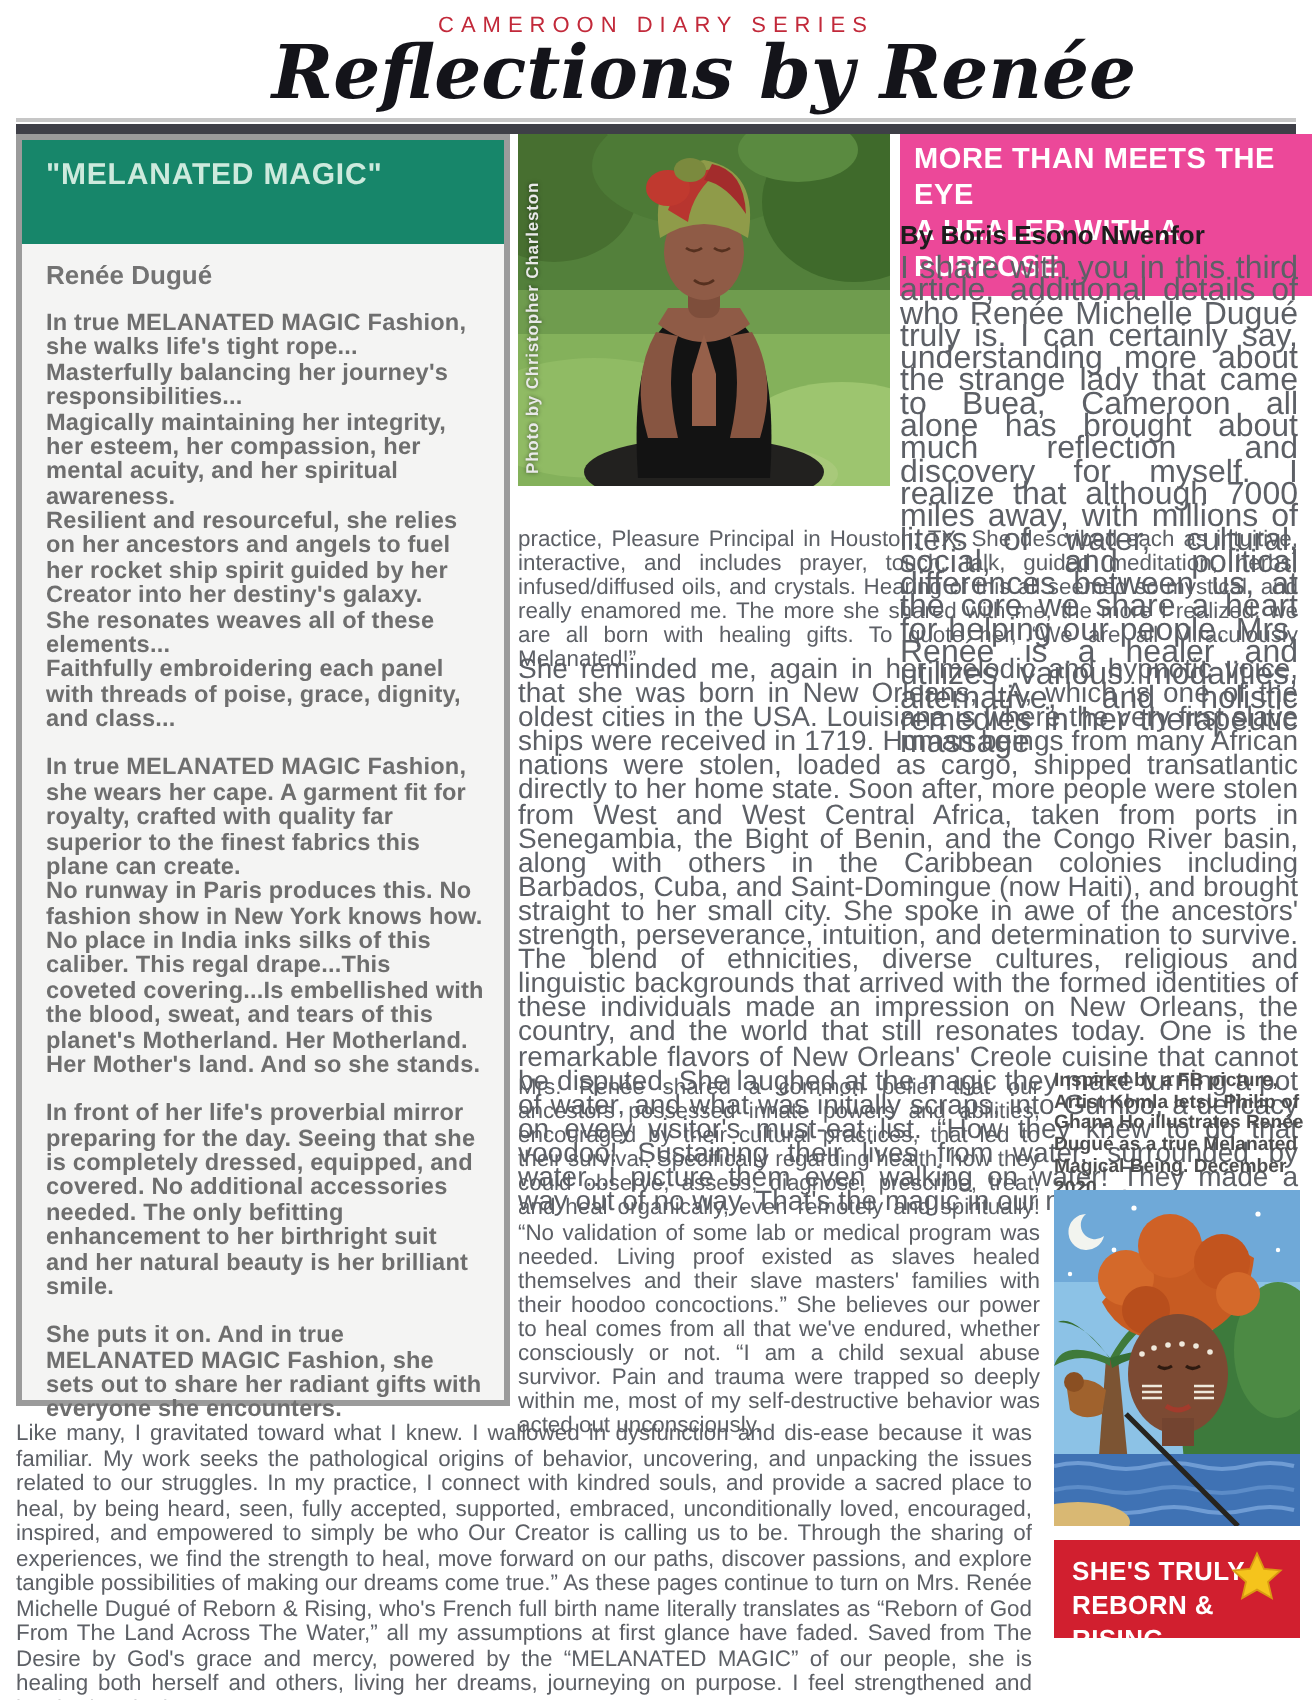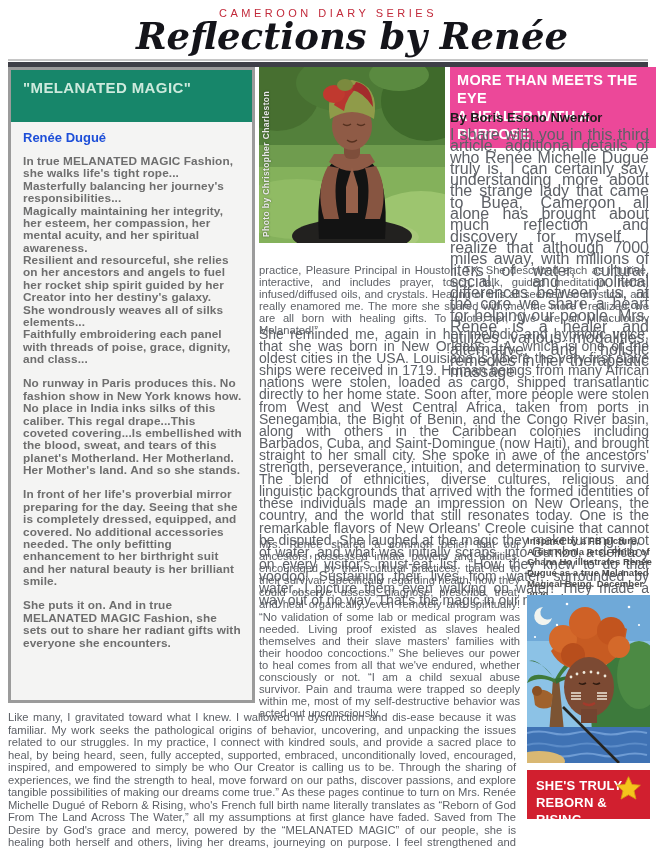--- a/index.html
+++ b/index.html
@@ -15,21 +15,21 @@
     font-size:37px; color:#14141a;margin-left:24px; }
   .rule-light { position:absolute; top:59px; left:8px; width:640px; height:2px; background:#c6c6c6; }
   .rule-dark  { position:absolute; top:62px; left:8px; width:640px; height:5px; background:#3e3f47; }
 
   
   .poem-box { position:absolute; left:8px; top:67px; width:247px; height:636px;
     background:#f4f4f3; border:3px solid #9b9b9b; }
   .poem-header { background:#17866a; color:#cdeadd; font-size:15px; font-weight:bold;
     letter-spacing:.4px; padding:9px 12px 26px 12px; }
   .poem-body { padding:8px 10px 0 12px; }
-  .poem-author { font-size:13px; font-weight:bold; color:#1d4ed8; margin-bottom:10px; }
+  .poem-author { font-size:13px; font-weight:bold; color:#737373; margin-bottom:10px; }
   .stanza { margin-bottom:12px; }
   .poem-line { font-size:11.8px; font-weight:bold; color:#6e6e6e; line-height:1.05;
     letter-spacing:.1px; }
 
   
   .photo-wrap { position:absolute; left:259px; top:67px; width:186px; height:176px; }
   .photo-wrap svg { display:block; width:100%; height:100%; }
   .photo-credit { position:absolute; left:2px; top:6px; height:164px;
     writing-mode:vertical-rl; transform:rotate(180deg);
     font-size:8.5px; font-weight:bold; color:#e9e9e9; letter-spacing:.4px;
@@ -79,24 +79,25 @@
 
   <div class="poem-box">
     <div class="poem-header">"MELANATED MAGIC"</div>
     <div class="poem-body">
       <div class="poem-author">Renée Dugué</div>
       <div class="stanza">
           <div class="poem-line">In true MELANATED MAGIC Fashion, she walks life's tight rope...</div>
           <div class="poem-line">Masterfully balancing her journey's responsibilities...</div>
           <div class="poem-line">Magically maintaining her integrity, her esteem, her compassion, her mental acuity, and her spiritual awareness.</div>
           <div class="poem-line">Resilient and resourceful, she relies on her ancestors and angels to fuel her rocket ship spirit guided by her Creator into her destiny's galaxy.</div>
-          <div class="poem-line">She wondrously weaves all of silks elements...</div>
+          <div class="poem-line">She resonates weaves all of these elements...</div>
           <div class="poem-line">Faithfully embroidering each panel with threads of poise, grace, dignity, and class...</div>
         </div>
       <div class="stanza">
+          <div class="poem-line">In true MELANATED MAGIC Fashion, she wears her cape. A garment fit for royalty, crafted with quality far superior to the finest fabrics this plane can create.</div>
           <div class="poem-line">No runway in Paris produces this. No fashion show in New York knows how. No place in India inks silks of this caliber. This regal drape...This coveted covering...Is embellished with the blood, sweat, and tears of this planet's Motherland. Her Motherland. Her Mother's land. And so she stands.</div>
         </div>
       <div class="stanza">
           <div class="poem-line">In front of her life's proverbial mirror preparing for the day. Seeing that she is completely dressed, equipped, and covered. No additional accessories needed. The only befitting enhancement to her birthright suit and her natural beauty is her brilliant smile.</div>
         </div>
       <div class="stanza">
           <div class="poem-line">She puts it on. And in true MELANATED MAGIC Fashion, she sets out to share her radiant gifts with everyone she encounters.</div>
         </div>
     </div>
   </div>

